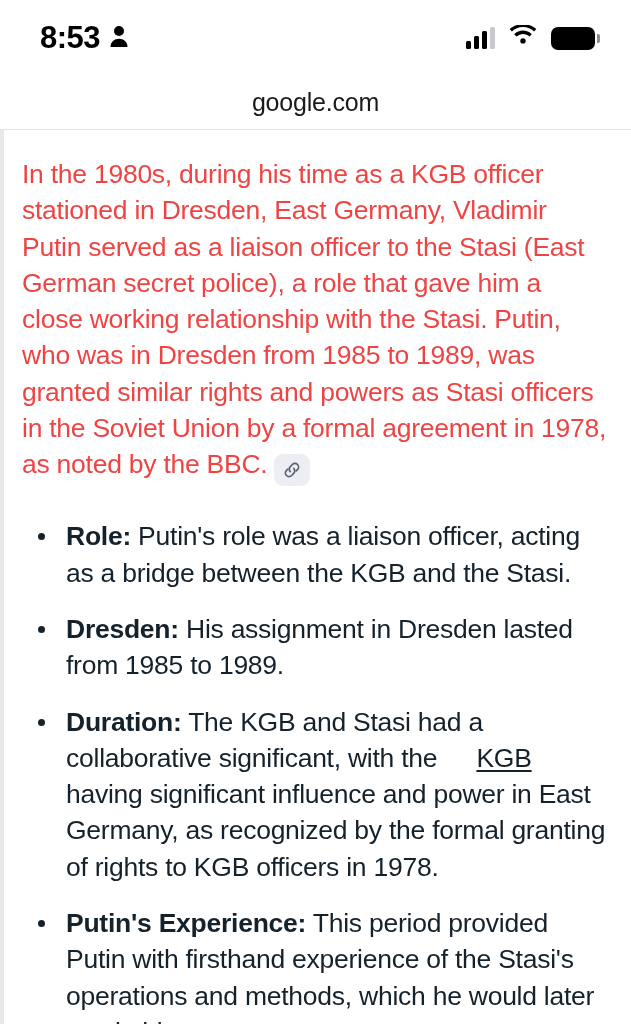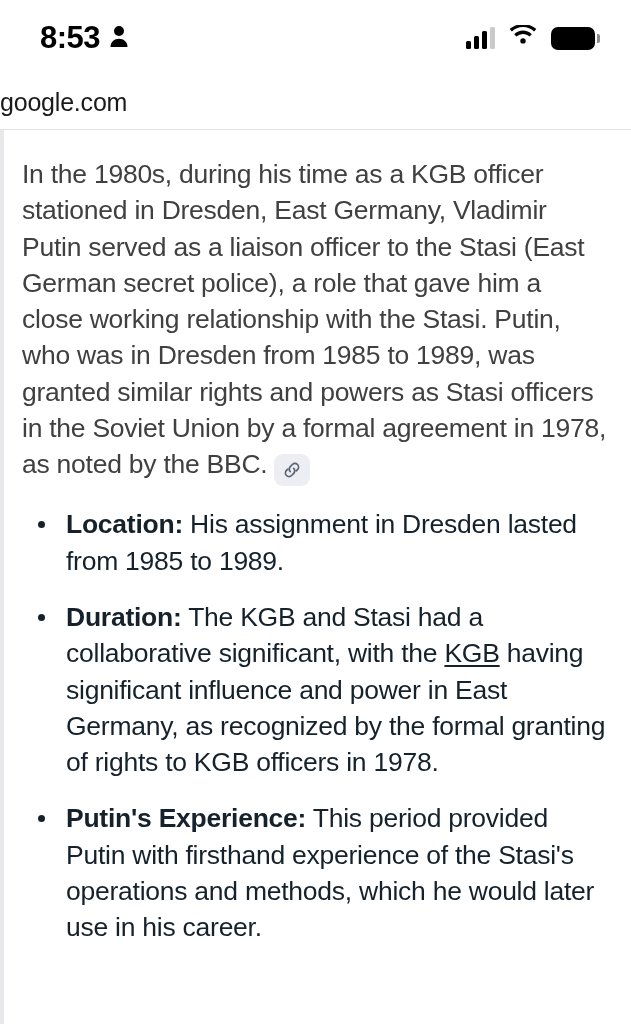--- a/index.html
+++ b/index.html
@@ -77,21 +77,21 @@
     background: #000;
     border-radius: 0 2px 2px 0;
     opacity: .45;
   }
 
   
   .url-bar {
     flex: 0 0 54px;
     display: flex;
     align-items: center;
-    justify-content: flex-start;
+    justify-content: center;
     background: #ffffff;
     border-bottom: 1px solid #e3e3e6;
   }
   .url-text {
     font-size: 25px;
     color: #1a1a1a;
     letter-spacing: -0.2px;
   }
 
   
@@ -103,23 +103,23 @@
   }
   .left-rule {
     position: absolute;
     left: 0; top: 0; bottom: 0;
     width: 4px;
     background: #e8e8ea;
   }
   .para {
     font-size: 26.5px;
     line-height: 1.37;
-    color: #404040;
+    color: #ef4444;
     letter-spacing: -0.25px;
-    margin: 0 0 20px 0;
+    margin: 0 0 32px 0;
   }
   .link-chip {
     display: inline-flex;
     align-items: center;
     justify-content: center;
     width: 36px; height: 32px;
     border-radius: 9px;
     background: #eceef4;
     vertical-align: -7px;
     margin-left: 7px;
@@ -142,21 +142,21 @@
   }
   ul.bullets li::before {
     content: "";
     position: absolute;
     left: 16px; top: 15px;
     width: 7px; height: 7px;
     border-radius: 50%;
     background: #15212b;
   }
   .b-label { font-weight: bold; }
-  .uline { text-decoration: underline; text-decoration-thickness: 1.5px; text-underline-offset: 3px; }
+  .uline { text-decoration: underline; text-decoration-thickness: 1.5px; text-underline-offset: 3px; margin-left: 32px; }
 </style>
 </head>
 <body>
 
 <div class="phone">
 
   <div class="status-bar">
     <div class="status-left">
       <span class="status-time">8:53</span>
       <span class="person-icon">
@@ -195,21 +195,24 @@
       <span>In the 1980s, during his time as a KGB officer stationed in Dresden, East Germany, Vladimir Putin served as a liaison officer to the Stasi (East German secret police), a role that gave him a close working relationship with the Stasi. Putin, who was in Dresden from 1985 to 1989, was granted similar rights and powers as Stasi officers in the Soviet Union by a formal agreement in 1978, as noted by the BBC.</span><span class="link-chip">
           <svg width="20" height="20" viewBox="0 0 20 20" aria-hidden="true">
             <path d="M8.3 11.7a3.6 3.6 0 010-5.1l2.1-2.1a3.6 3.6 0 015.1 5.1l-1.3 1.3" fill="none" stroke="#5b6270" stroke-width="1.7" stroke-linecap="round"></path>
             <path d="M11.7 8.3a3.6 3.6 0 010 5.1l-2.1 2.1a3.6 3.6 0 01-5.1-5.1l1.3-1.3" fill="none" stroke="#5b6270" stroke-width="1.7" stroke-linecap="round"></path>
           </svg>
         </span>
     </p>
 
     <ul class="bullets">
       <li>
-        <span class="b-label">Location:</span><span> His assignment in Dresden lasted from 1985 to 1989.</span>
+        <span class="b-label">Role:</span><span> Putin's role was a liaison officer, acting as a bridge between the KGB and the Stasi.</span>
+      </li>
+      <li>
+        <span class="b-label">Dresden:</span><span> His assignment in Dresden lasted from 1985 to 1989.</span>
       </li>
       <li>
         <span class="b-label">Duration:</span><span> The KGB and Stasi had a collaborative significant, with the </span><span class="uline">KGB</span><span> having significant influence and power in East Germany, as recognized by the formal granting of rights to KGB officers in 1978.</span>
       </li>
       <li>
         <span class="b-label">Putin's Experience:</span><span> This period provided Putin with firsthand experience of the Stasi's operations and methods, which he would later use in his career.</span>
       </li>
     </ul>
   </div>
 </div>

